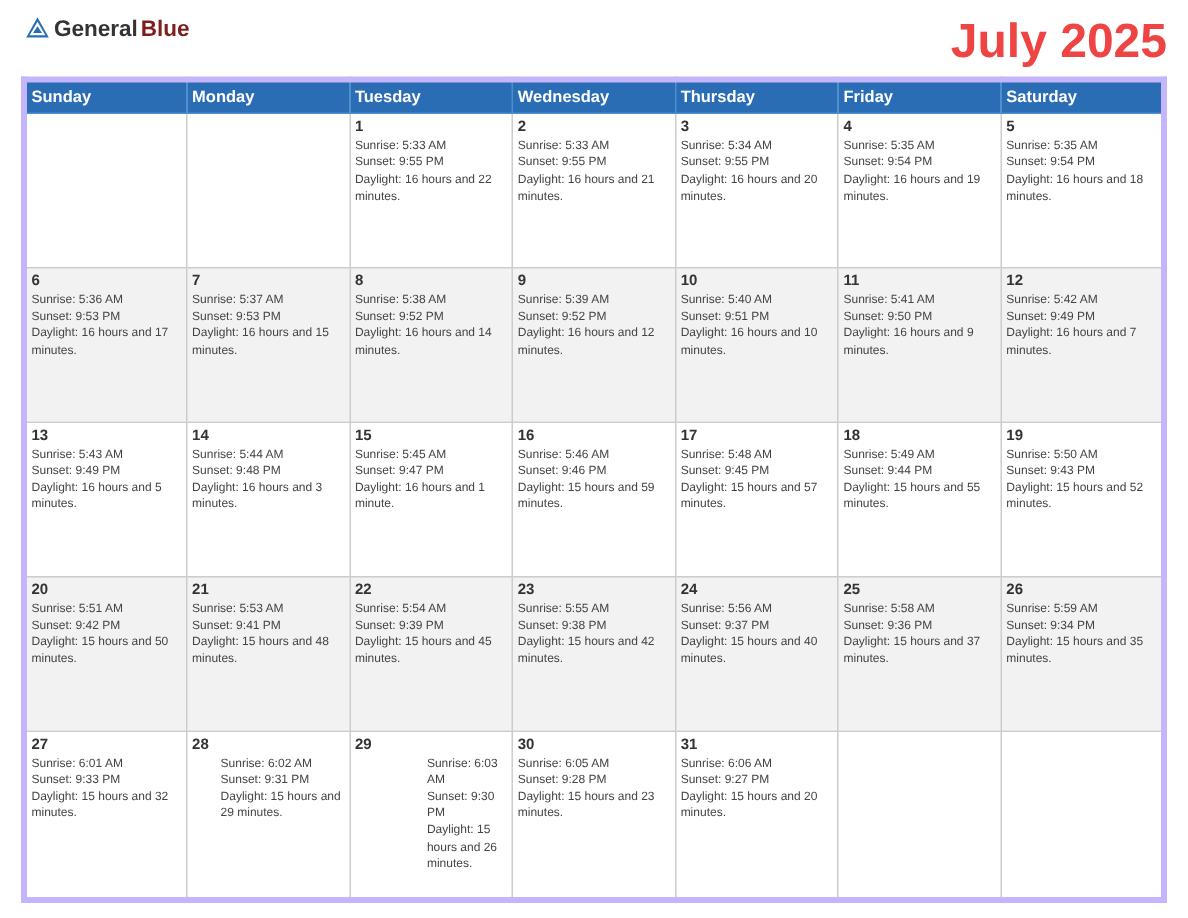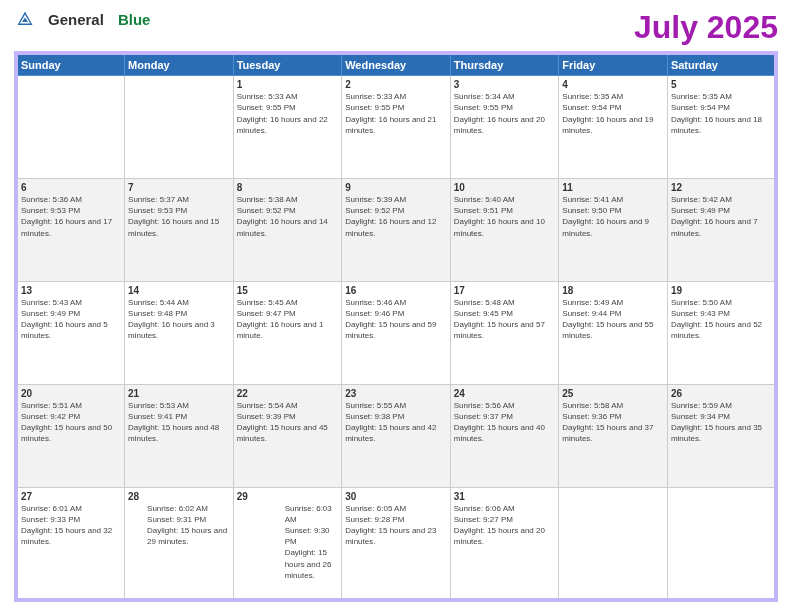--- a/index.html
+++ b/index.html
@@ -19,34 +19,34 @@
     }
     .header {
       display: flex;
       justify-content: space-between;
       align-items: flex-start;
       margin-bottom: 6px;
     }
     .logo {
       display: flex;
       align-items: center;
-      gap: 14px;
+      gap: 2px;
     }
     .logo-icon {
       width: 18px;
       height: 18px;
       margin-left: 2px;
     }
     .title-block {
       text-align: right;
     }
     .month-title {
       font-size: 32px;
       font-weight: bold;
-      color: #a21caf;
+      color: #ef4444;
       line-height: 1.1;
     }
     .location-title {
       font-size: 13px;
       color: #555;
     }
     .calendar {
       flex: 1;
       border: 4px solid #c4b5fd;
       border-collapse: collapse;
@@ -98,21 +98,21 @@
 
 <div class="page">
   <div class="header">
     <div class="logo">
       <svg class="logo-icon" viewBox="0 0 24 24">
         <polygon points="12,2 22,20 2,20" fill="#2a6db5"></polygon>
         <polygon points="12,6 19,18 5,18" fill="white"></polygon>
         <polygon points="12,10 16,16 8,16" fill="#2a6db5"></polygon>
       </svg>
       <span style="font-size:15px;font-weight:bold;color:#333;">General</span>
-        <span style="font-size:15px;font-weight:bold;color:#15803d;">Blue</span>
+        <span style="font-size:15px;font-weight:bold;color:#7f1d1d;">Blue</span>
     </div>
     <div class="title-block">
       <div class="month-title">July 2025</div>
     </div>
   </div>
 
   <table class="calendar">
     <thead>
       <tr>
       <th>Sunday</th>

